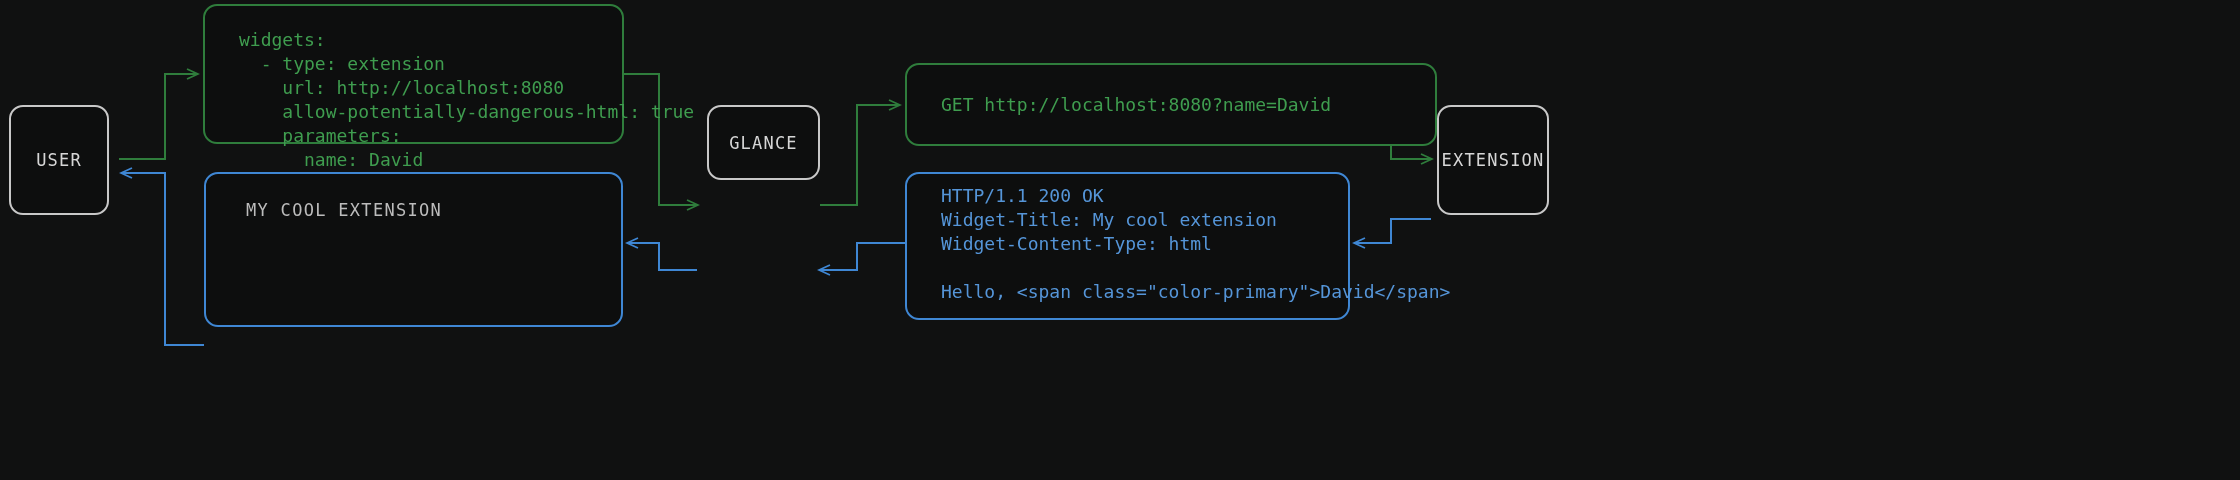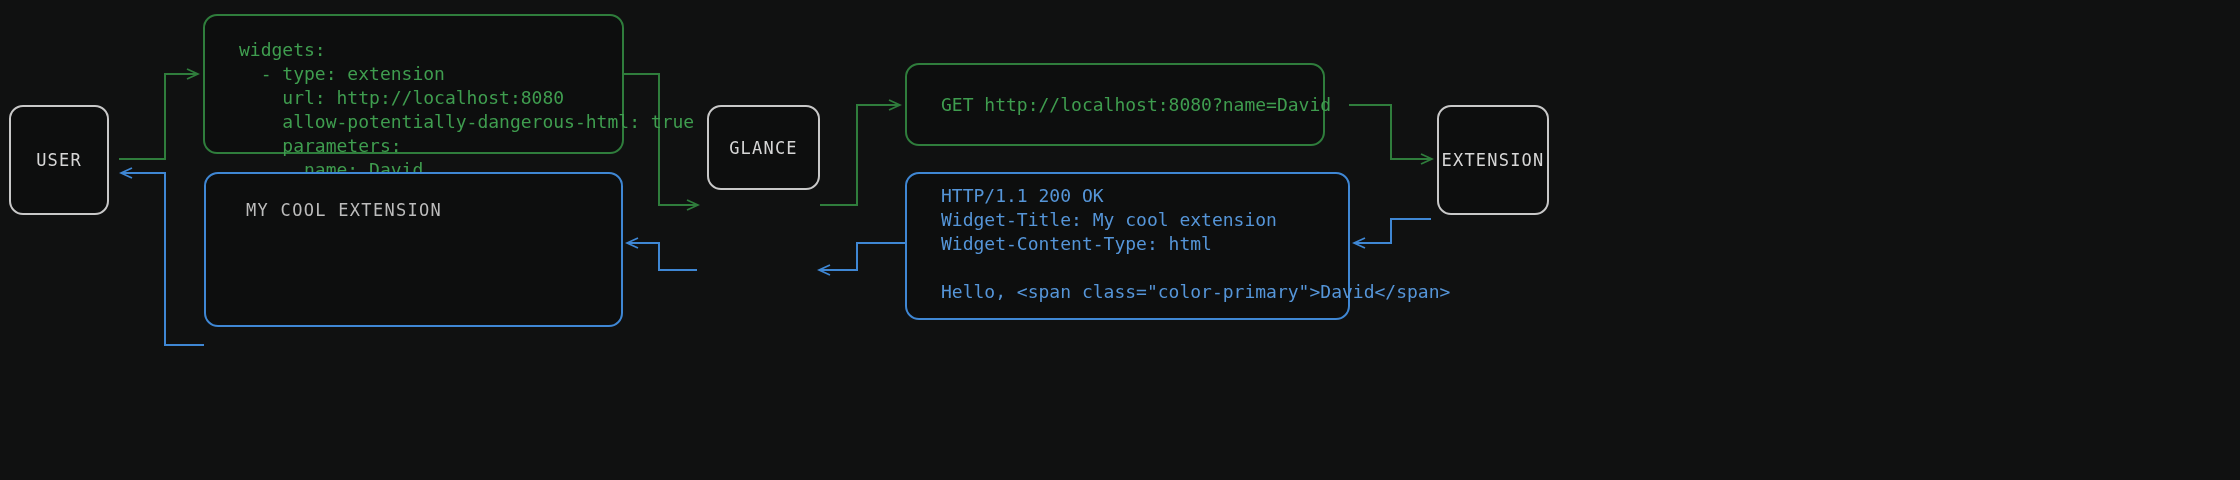--- a/index.html
+++ b/index.html
@@ -121,38 +121,38 @@
 
     <path d="M697,270 L659,270 L659,243 L628,243" fill="none" stroke="#3f87d4" stroke-width="2" marker-end="url(#ahead-b)"></path>
 
     <path d="M204,345 L165,345 L165,173 L122,173" fill="none" stroke="#3f87d4" stroke-width="2" marker-end="url(#ahead-b)"></path>
   </svg>
 
   <div class="node" style="left:9px; top:105px; width:100px; height:110px;">
     <span>USER</span>
   </div>
 
-  <div class="node" style="left:707px; top:105px; width:113px; height:85px;">
+  <div class="node" style="left:707px; top:105px; width:113px; height:75px;">
     <span>GLANCE</span>
   </div>
 
   <div class="node" style="left:1437px; top:105px; width:112px; height:110px;">
     <span>EXTENSION</span>
   </div>
 
-  <div class="msgbox green" style="left:203px; top:14px; width:421px; height:140px;">
+  <div class="msgbox green" style="left:203px; top:4px; width:421px; height:140px;">
     <pre class="code green">widgets:
   - type: extension
     url: http://localhost:8080
     allow-potentially-dangerous-html: true
     parameters:
       name: David</pre>
   </div>
 
-  <div class="msgbox green" style="left:905px; top:63px; width:420px; height:83px; display:flex; align-items:center; padding-top:0; padding-bottom:0;">
+  <div class="msgbox green" style="left:905px; top:63px; width:532px; height:83px; display:flex; align-items:center; padding-top:0; padding-bottom:0;">
     <pre class="code green">GET http://localhost:8080?name=David</pre>
   </div>
 
   <div class="msgbox blue" style="left:905px; top:172px; width:445px; height:148px; padding-top:10px;">
     <pre class="code blue">HTTP/1.1 200 OK
 Widget-Title: My cool extension
 Widget-Content-Type: html
 
 Hello, &lt;span class="color-primary"&gt;David&lt;/span&gt;</pre>
   </div>

